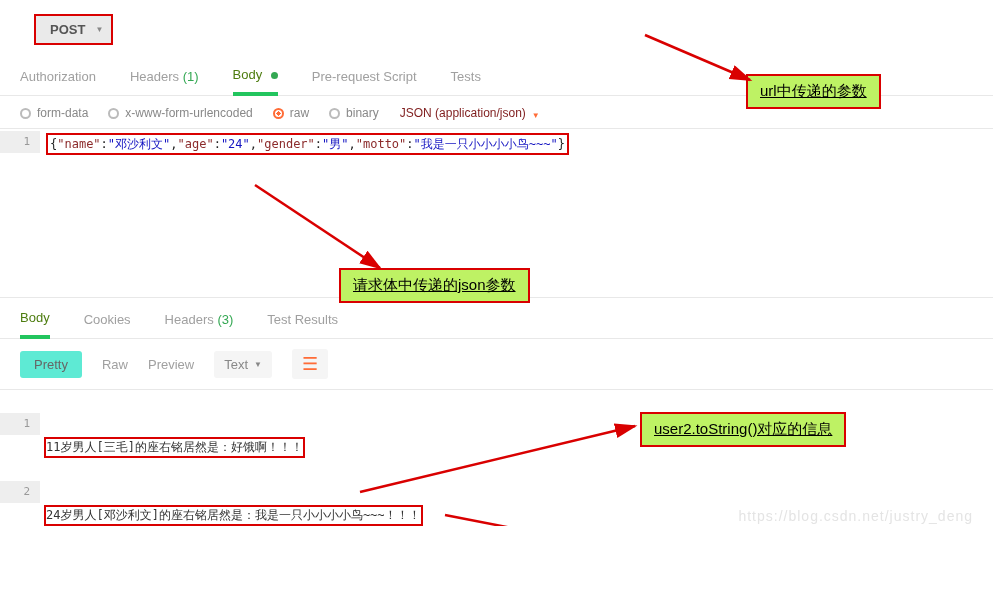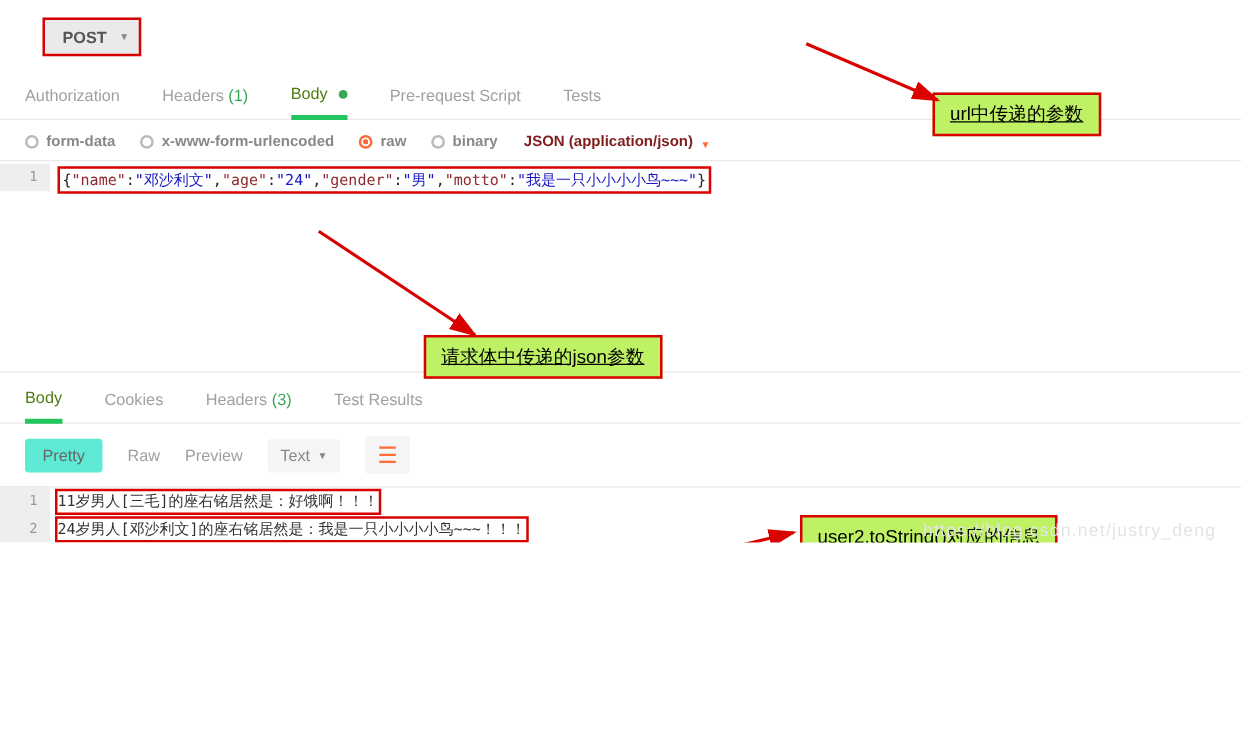--- a/index.html
+++ b/index.html
@@ -58,21 +58,20 @@
     .green-count { color: #34a853; }
     .green-dot { display: inline-block; width: 7px; height: 7px; background: #34a853; border-radius: 50%; margin-left: 5px; vertical-align: middle; }
     .body-type-row {
       display: flex;
       align-items: center;
       gap: 20px;
       padding: 10px 20px 8px 20px;
       border-bottom: 1px solid #e8e8e8;
       font-size: 12px;
       color: #888;
-      font-weight: bold;
     }
     .radio-item { display: flex; align-items: center; gap: 6px; cursor: pointer; }
     .radio { width: 11px; height: 11px; border: 2px solid #bbb; border-radius: 50%; display: inline-block; }
     .radio.checked { border-color: #ff6c37; background: radial-gradient(circle, #ff6c37 40%, transparent 45%); }
     .json-label { color: #7f1d1d; display: flex; align-items: flex-end; gap: 6px; margin-left: 1px; cursor: pointer; }
     .json-label::after { content: "▼"; font-size: 8px; color: #ff6c37; }
     .editor-row {
       display: flex;
       align-items: flex-start;
       padding: 2px 0 0 0;
@@ -125,21 +124,21 @@
       color: #ff6c37;
       font-size: 18px;
       padding: 4px 10px;
       background: #f5f5f5;
       border-radius: 3px;
       cursor: pointer;
     }
     .res-code { font-family: Consolas, Monaco, monospace; font-size: 12px; }
     .res-line { display: flex; align-items: center; }
     .res-text { padding: 0 4px; line-height: 17px; color: #333; }
-    .res-box { border: 2px solid #d90000; display: inline-block; }
+    .res-box { border: 2px solid #d90000; display: inline-block; margin-top: 47px; }
     .watermark {
       position: absolute;
       right: 20px;
       bottom: 2px;
       color: #e4e4e4;
       font-size: 14px;
       letter-spacing: 1px;
     }
     svg.arrow { position: absolute; pointer-events: none; }
   </style>

